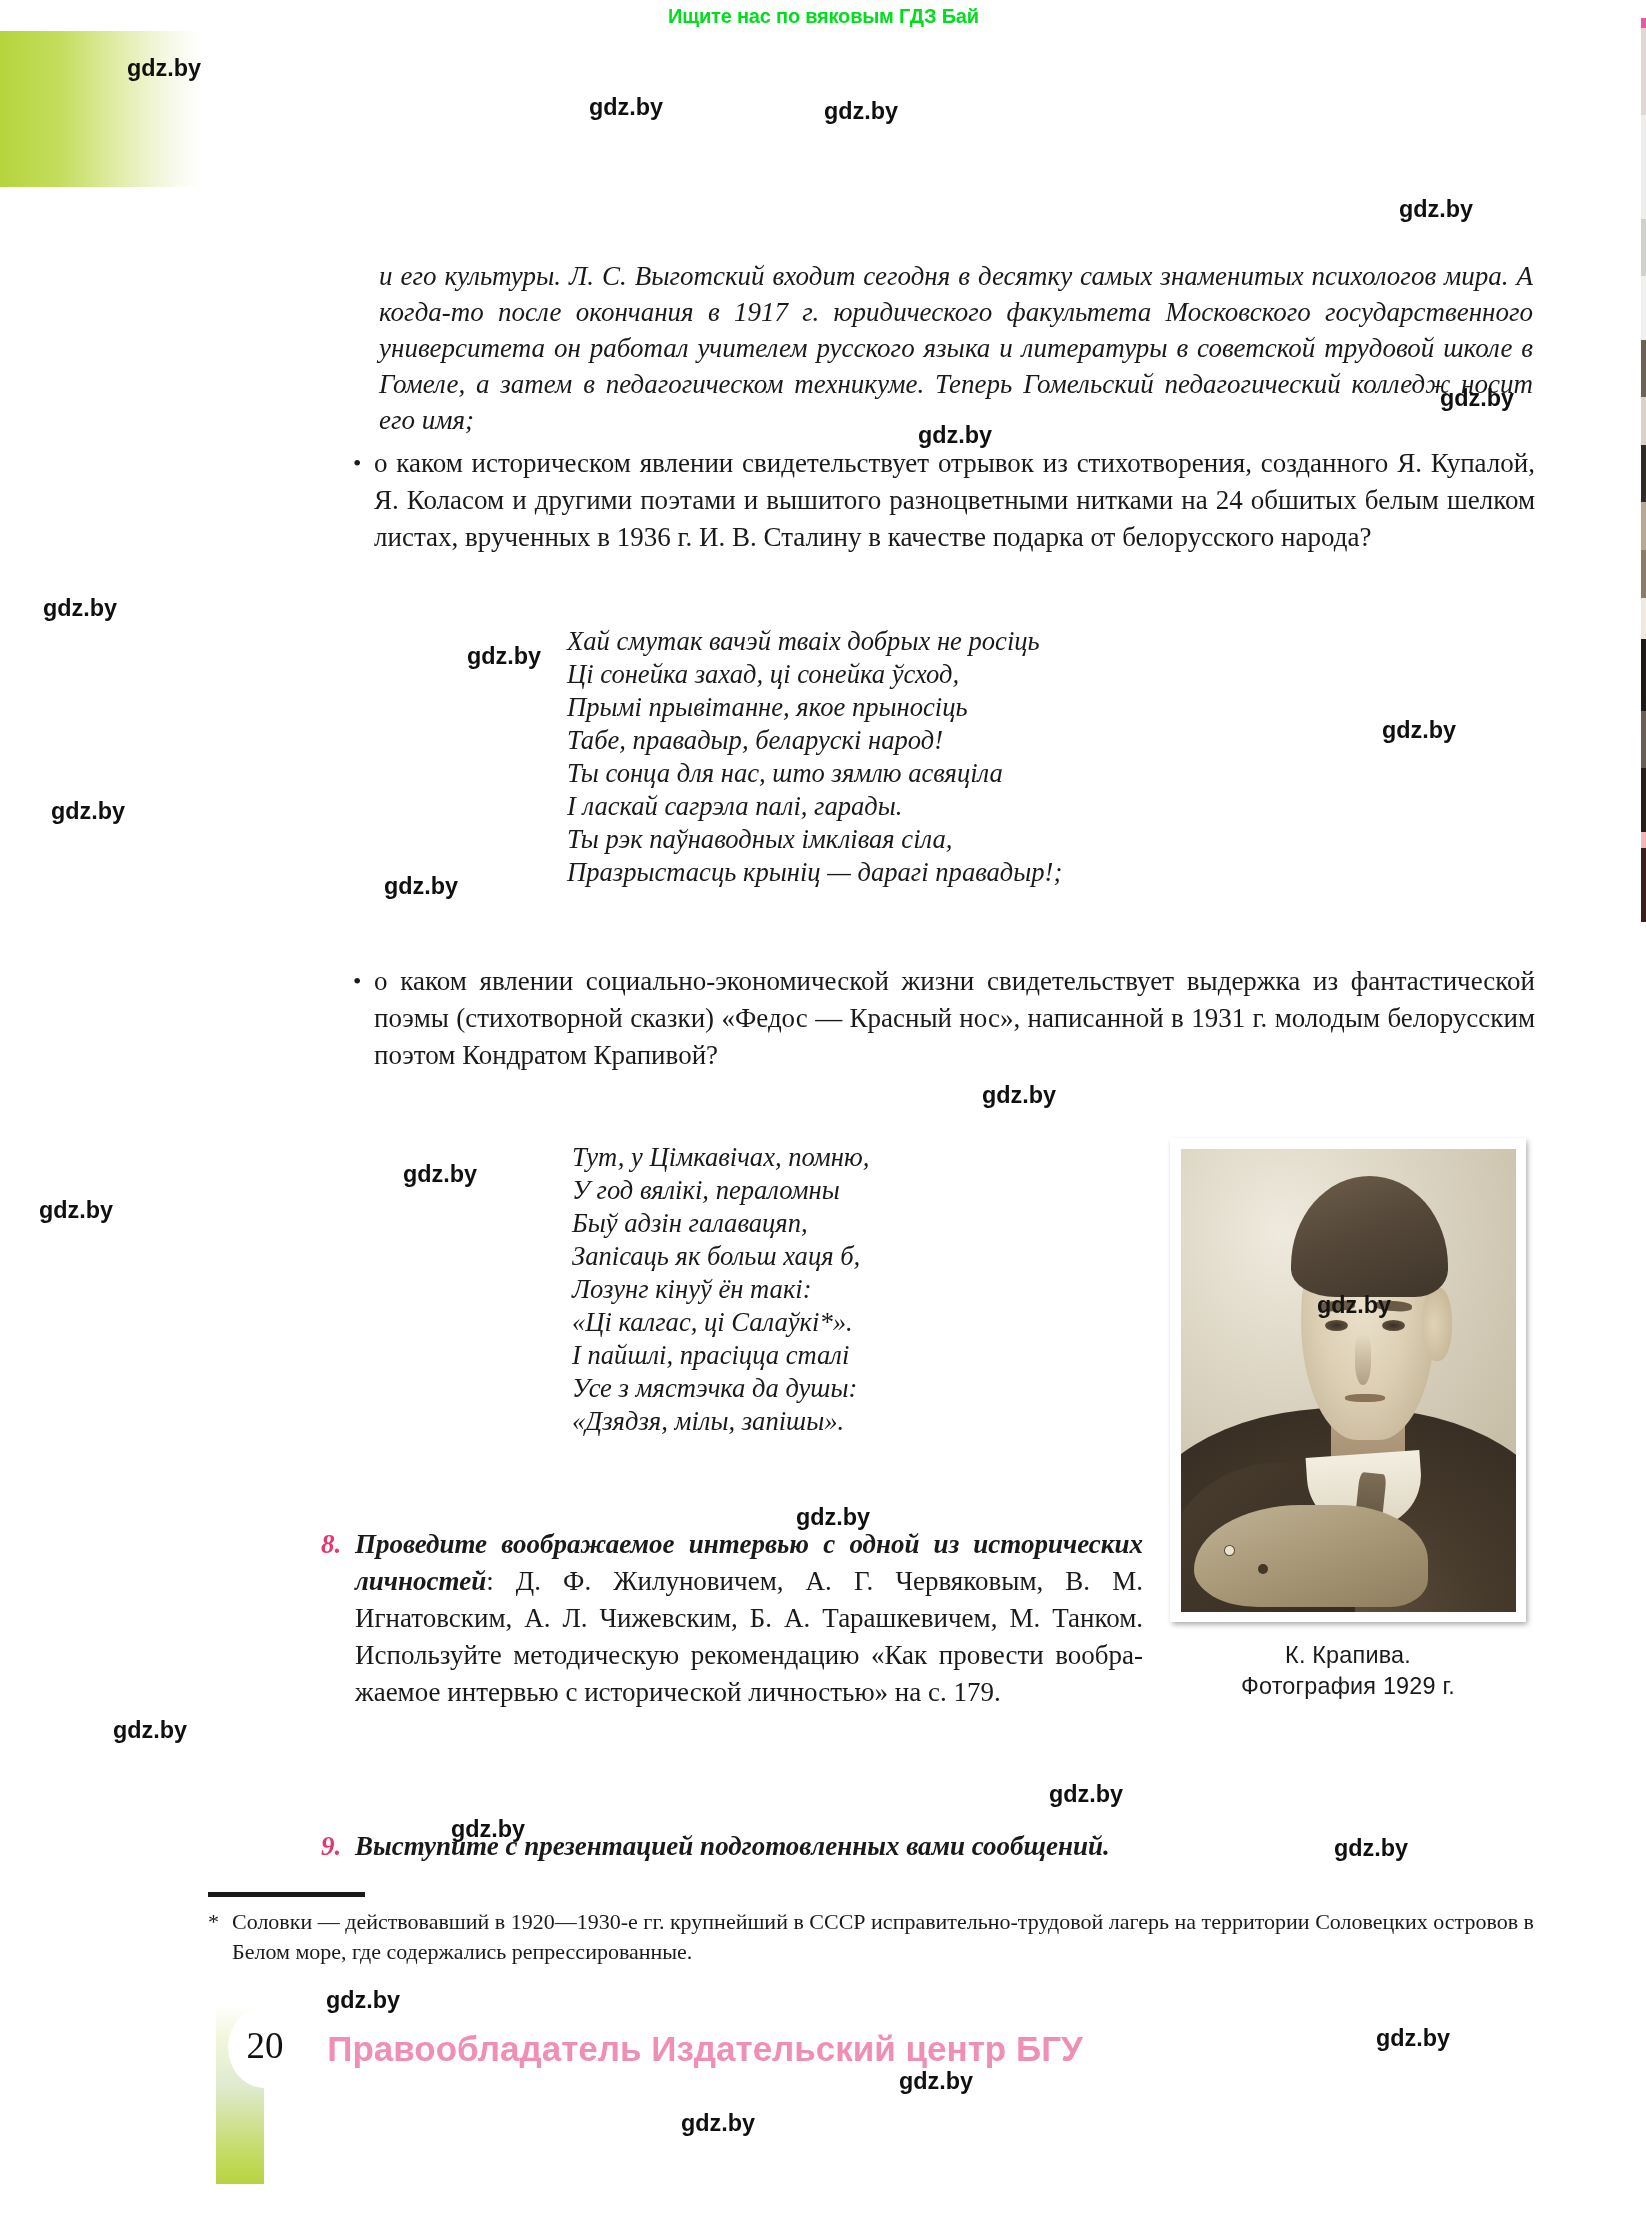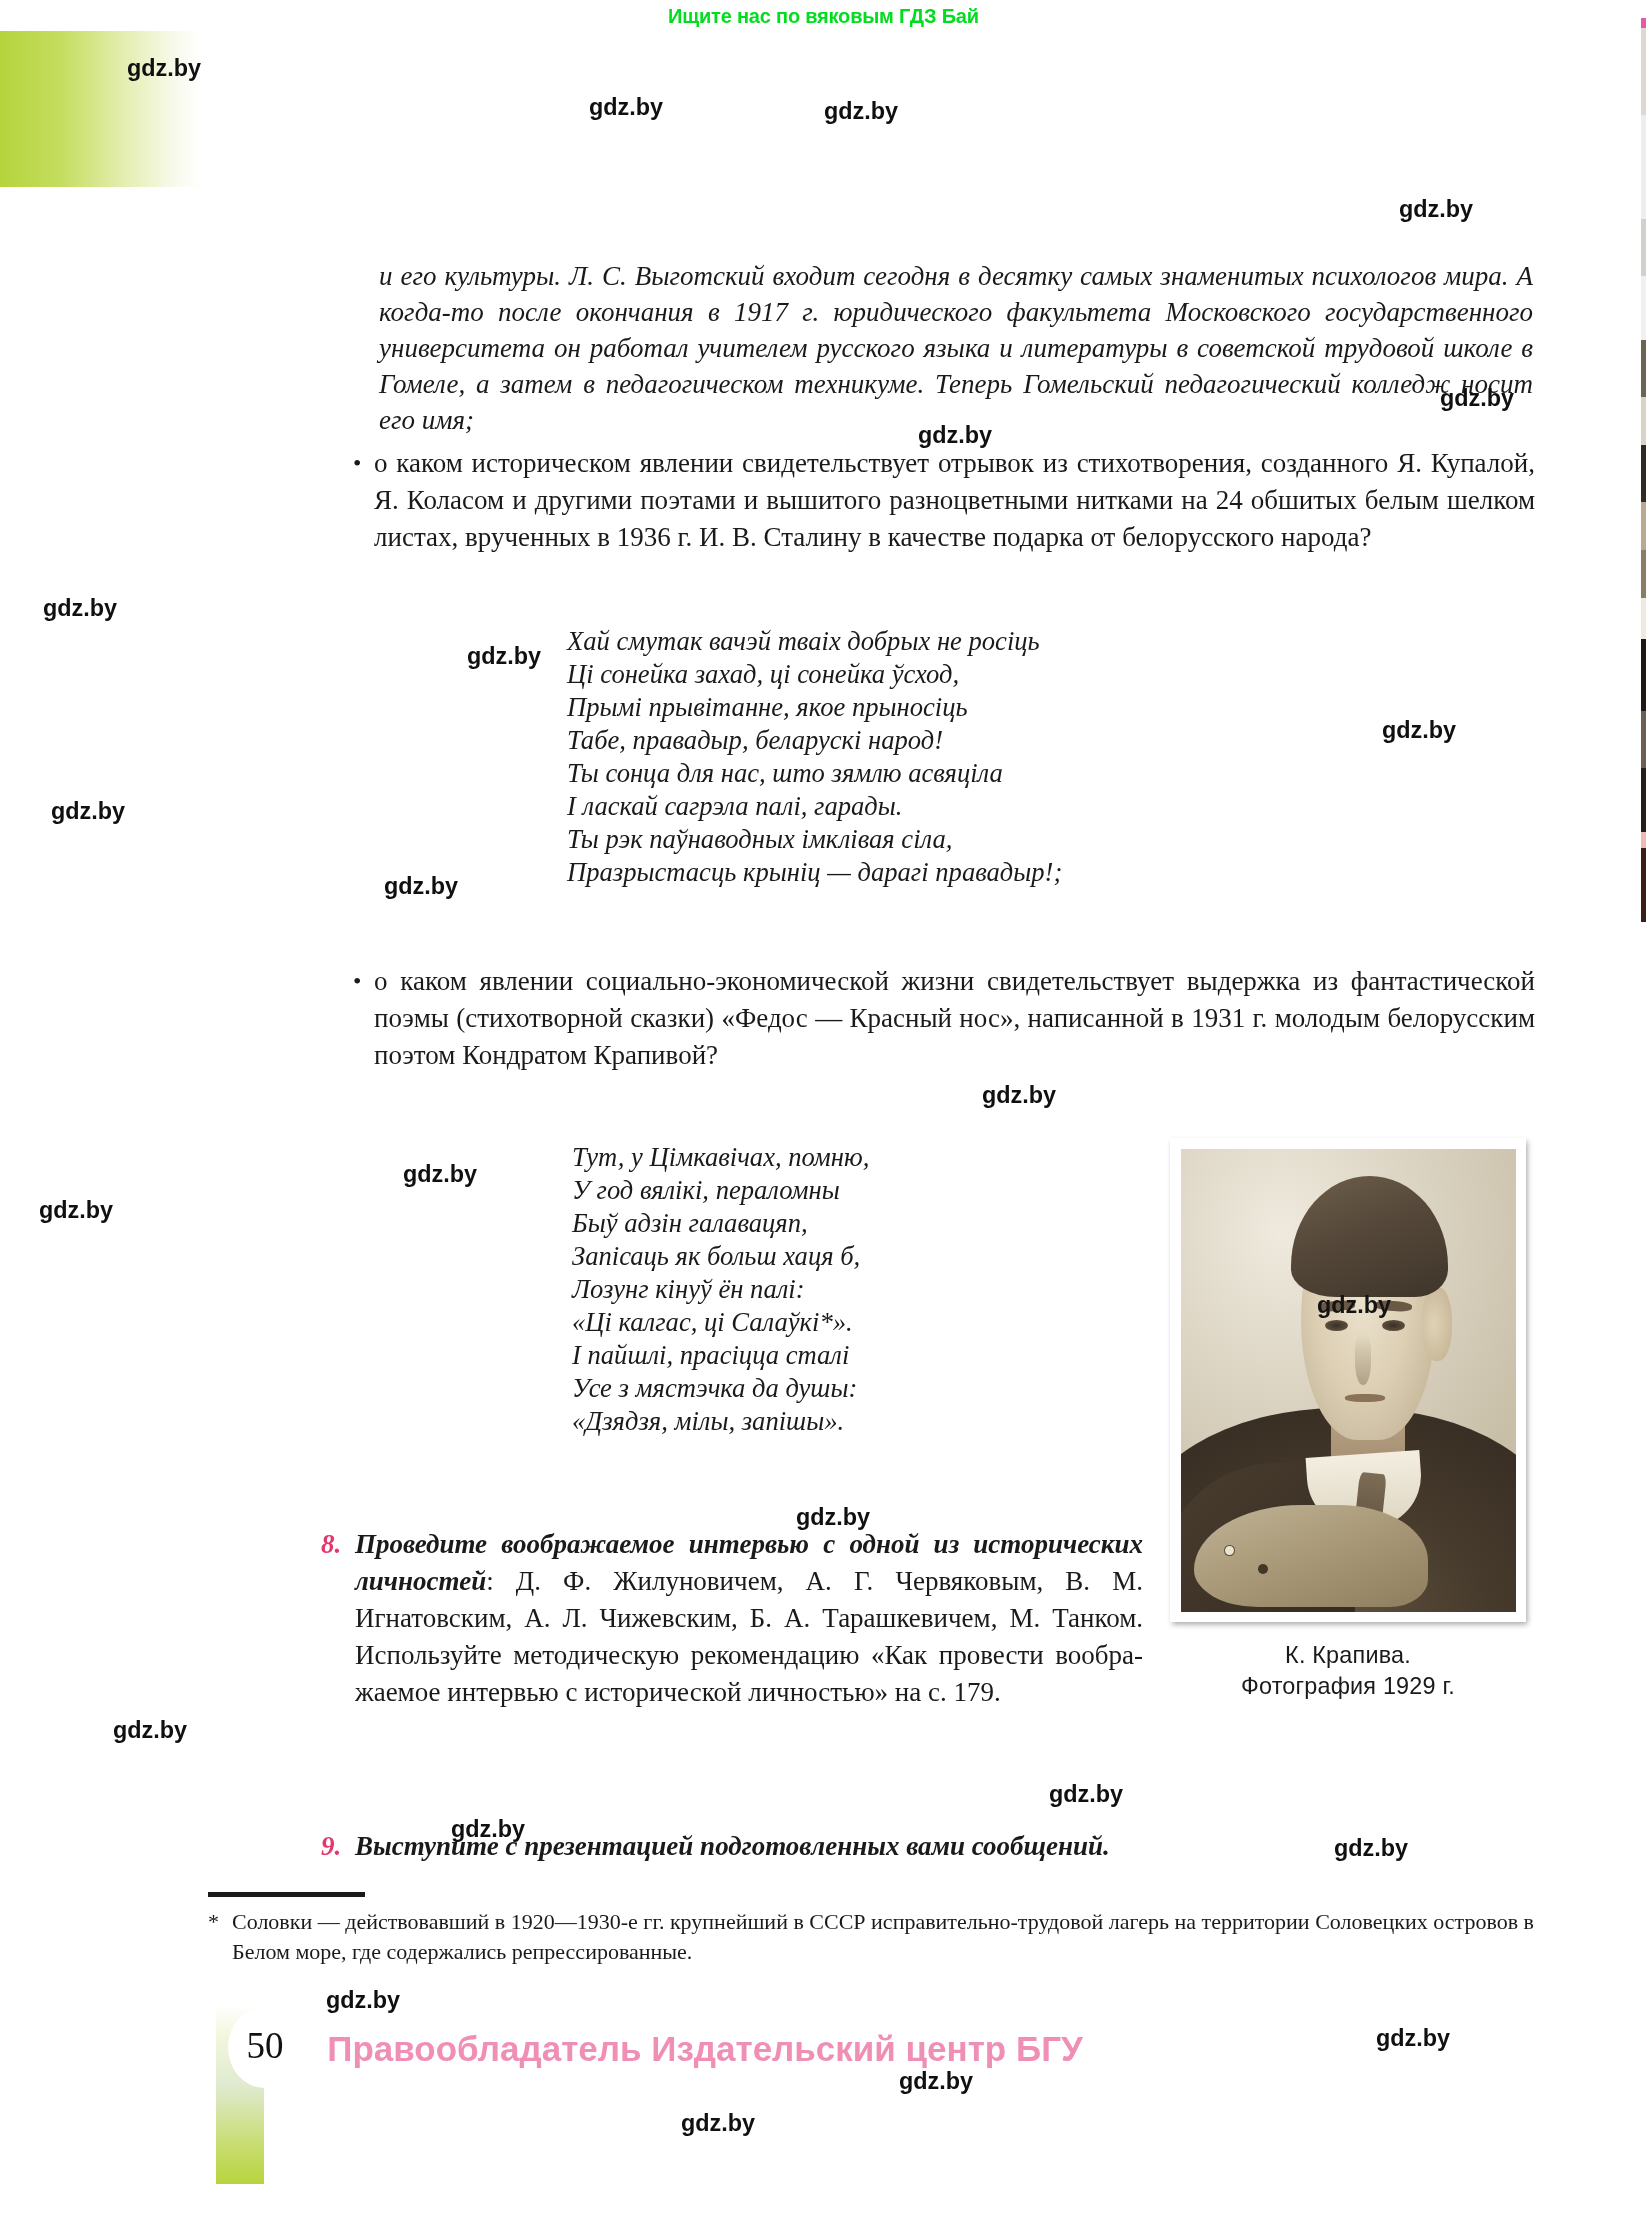--- a/index.html
+++ b/index.html
@@ -403,21 +403,21 @@
 
   <div class="bullet" id="bullet-2">
     <span class="dot">•</span>
     <span class="btext">о каком явлении социально-экономической жизни свидетельствует вы­держка из фантастической поэмы (стихотворной сказки) «Федос — Крас­ный нос», написанной в 1931 г. молодым белорусским поэтом Кондратом Крапивой?</span>
   </div>
 
   <div class="poem" id="poem-2">Тут, у Цімкавічах, помню,
 У год вялікі, пераломны
 Быў адзін галавацяп,
 Запісаць як больш хаця б,
-Лозунг кінуў ён палі:
+Лозунг кінуў ён такі:
 «Ці калгас, ці Салаўкі*».
 І пайшлі, прасіцца сталі
 Усе з мястэчка да душы:
 «Дзядзя, мілы, запішы».</div>
 
   <div class="numbered" id="task-8">
     <span class="num">8.</span>
     <span class="ntext"><b>Проведите воображаемое интервью с одной из исто­рических личностей</b><span>: Д. Ф. Жилуновичем, А. Г. Чер­вяковым,   В. М. Игнатовским,   А. Л. Чижевским, Б. А. Тарашкевичем, М. Танком. Используйте ме­тодическую рекомендацию «Как провести вообра­жаемое  интервью  с  исторической  личностью» на с. 179.</span></span>
   </div>
 
@@ -456,21 +456,21 @@
     </div>
   </div>
 
   <div class="footnote-rule"></div>
   <div class="footnote">
     <span class="fn-star">*</span>
     <span class="fn-text">Соловки — действовавший в 1920—1930-е гг. крупнейший в СССР исправительно-трудовой лагерь на тер­ритории Соловецких островов в Белом море, где содержались репрессированные.</span>
   </div>
 
   <div class="page-num-circle">
-    <span>50</span>
+    <span>20</span>
   </div>
 
   <div class="publisher">Правообладатель Издательский центр БГУ</div>
 
 </div>
 
 <div id="wm-layer">
     <div class="wm" style="left: 127px; top: 55px;">gdz.by</div>
     <div class="wm" style="left: 824px; top: 98px;">gdz.by</div>
     <div class="wm" style="left: 589px; top: 94px;">gdz.by</div>

